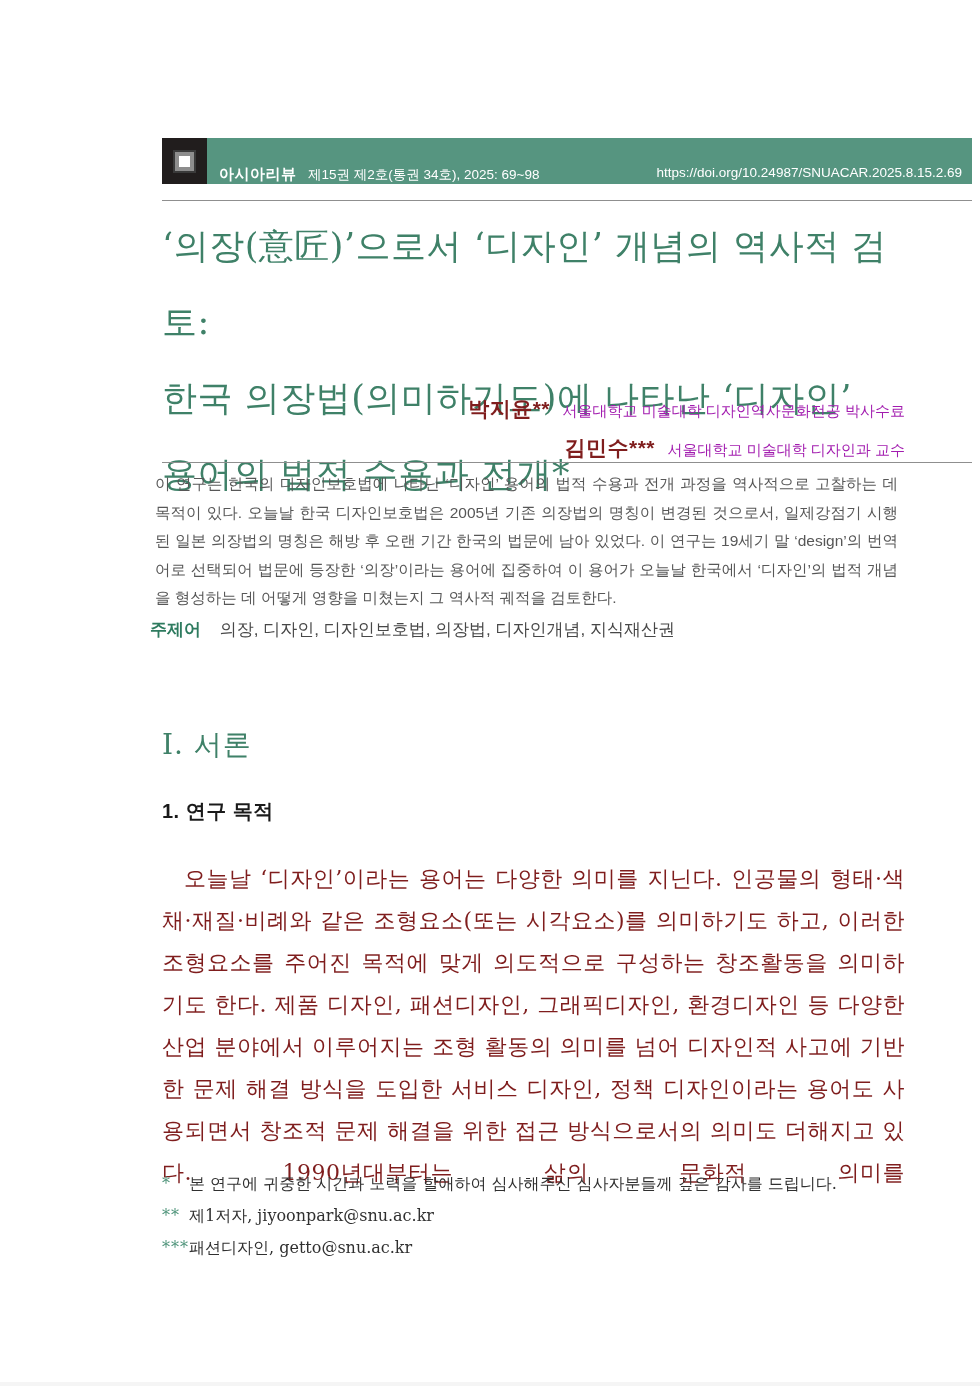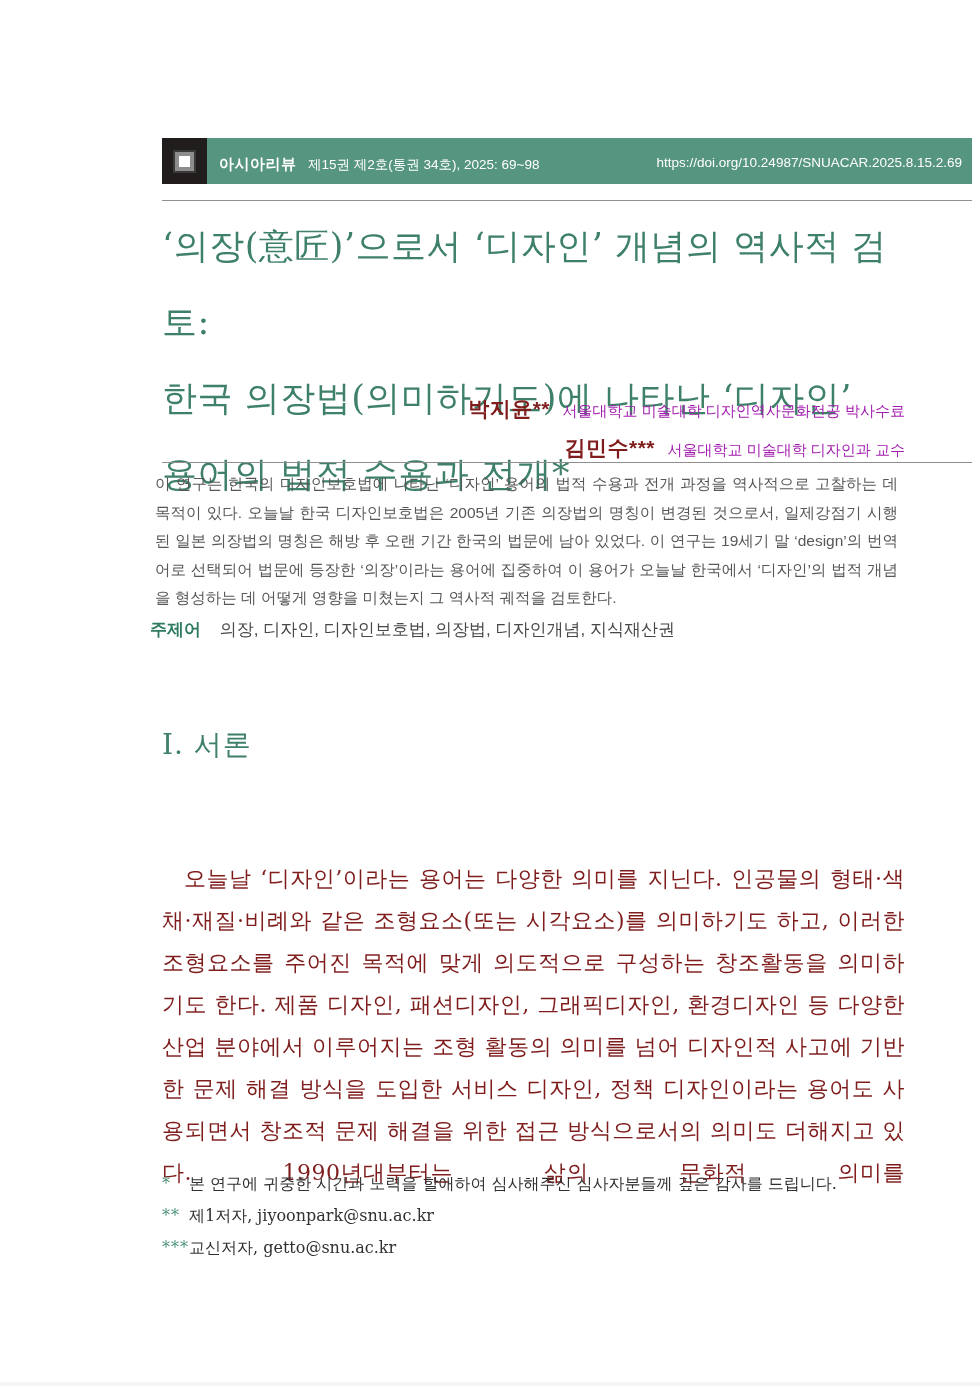--- a/index.html
+++ b/index.html
@@ -6,21 +6,21 @@
   .page{
     position:relative;
     width:980px;height:1386px;
     background:#ffffff;
     overflow:hidden;
     font-family:"Liberation Sans","DejaVu Sans",sans-serif;
   }
   
   .header-bar{
     position:absolute;left:162px;top:138px;width:810px;height:46px;
-    background:#569580;display:flex;align-items:center;
+    background:#569580;display:flex;align-items:flex-end;
   }
   .logo-box{
     width:45px;height:46px;background:#211d1d;
     display:flex;align-items:center;justify-content:center;flex:0 0 45px;
   }
   .logo-glyph{
     width:11px;height:11px;background:#ffffff;
     border:4px solid #8d8d8d;outline:2px solid #3a3a3a;
   }
   .header-text{
@@ -131,32 +131,33 @@
   <div class="rule rule-authors"></div>
 
   <div class="abstract">이 연구는 한국의 디자인보호법에 나타난 ‘디자인’ 용어의 법적 수용과 전개 과정을 역사적으로 고찰하는 데 목적이 있다. 오늘날 한국 디자인보호법은 2005년 기존 의장법의 명칭이 변경된 것으로서, 일제강점기 시행된 일본 의장법의 명칭은 해방 후 오랜 기간 한국의 법문에 남아 있었다. 이 연구는 19세기 말 ‘design’의 번역어로 선택되어 법문에 등장한 ‘의장’이라는 용어에 집중하여 이 용어가 오늘날 한국에서 ‘디자인’의 법적 개념을 형성하는 데 어떻게 영향을 미쳤는지 그 역사적 궤적을 검토한다.</div>
 
   <div class="keywords">
     <span class="kw-label">주제어</span>
     <span class="kw-terms">의장, 디자인, 디자인보호법, 의장법, 디자인개념, 지식재산권</span>
   </div>
 
   <div class="section-heading">I. 서론</div>
+  <div class="subsection-heading">1. 연구 목적</div>
 
   <div class="body-paragraph">오늘날 ‘디자인’이라는 용어는 다양한 의미를 지닌다. 인공물의 형태·색채·재질·비례와 같은 조형요소(또는 시각요소)를 의미하기도 하고, 이러한 조형요소를 주어진 목적에 맞게 의도적으로 구성하는 창조활동을 의미하기도 한다. 제품 디자인, 패션디자인, 그래픽디자인, 환경디자인 등 다양한 산업 분야에서 이루어지는 조형 활동의 의미를 넘어 디자인적 사고에 기반한 문제 해결 방식을 도입한 서비스 디자인, 정책 디자인이라는 용어도 사용되면서 창조적 문제 해결을 위한 접근 방식으로서의 의미도 더해지고 있다. 1990년대부터는 삶의 문화적 의미를</div>
 
   <div class="footnotes">
     <div class="footnote-row">
       <span class="fn-marker">*</span>
       <span class="fn-text">본 연구에 귀중한 시간과 노력을 할애하여 심사해주신 심사자분들께 깊은 감사를 드립니다.</span>
     </div>
     <div class="footnote-row">
       <span class="fn-marker">**</span>
       <span class="fn-text">제1저자, jiyoonpark@snu.ac.kr</span>
     </div>
     <div class="footnote-row">
       <span class="fn-marker">***</span>
-      <span class="fn-text">교신저자, getto@snu.ac.kr</span>
+      <span class="fn-text">패션디자인, getto@snu.ac.kr</span>
     </div>
   </div>
 
   <div class="bottom-strip"></div>
 </div>
 
 </body></html>

